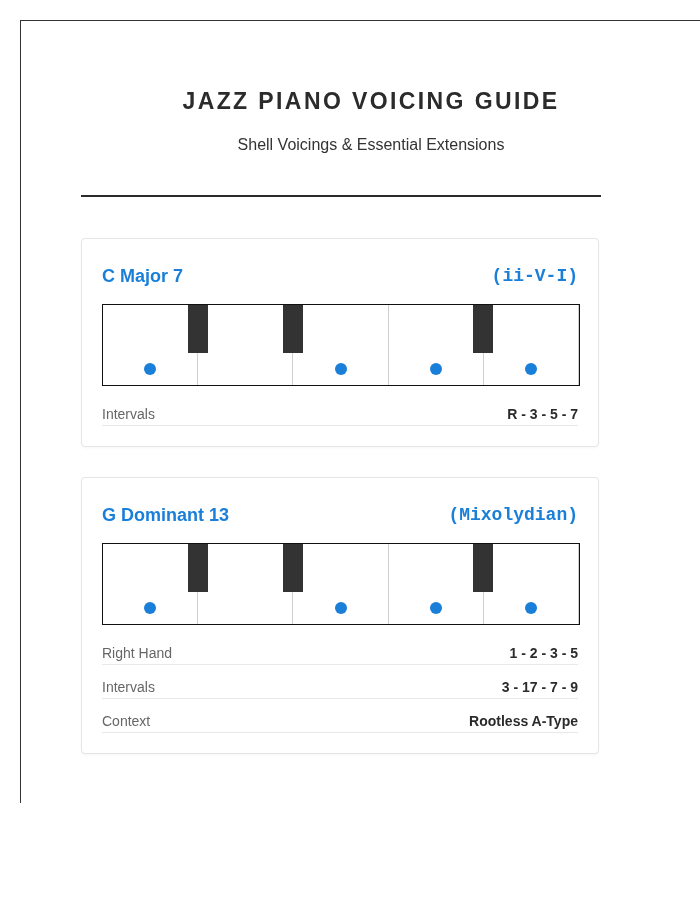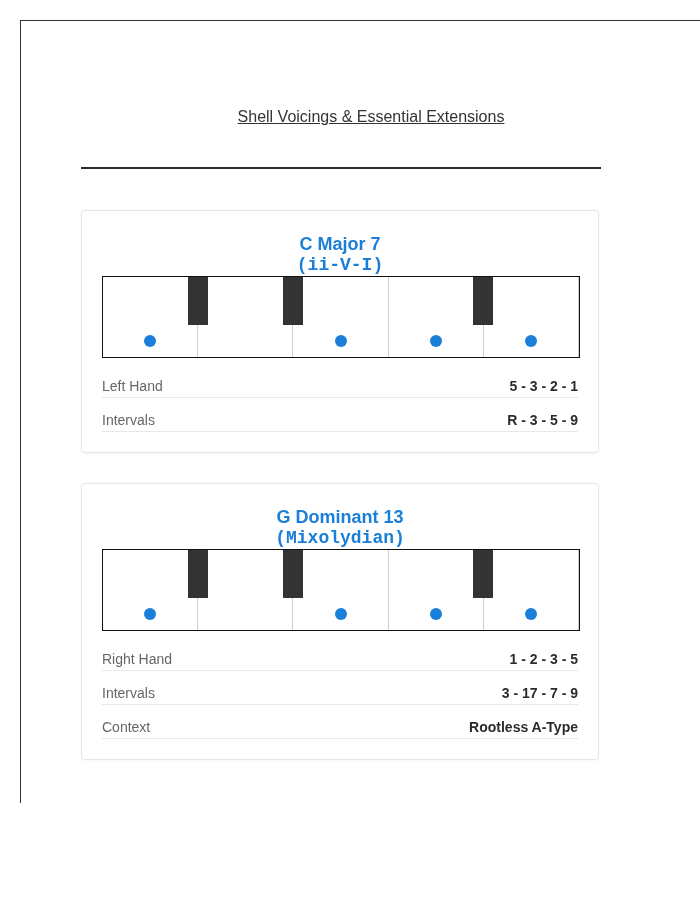--- a/index.html
+++ b/index.html
@@ -8,31 +8,31 @@
     .page {
       position: absolute; left: 20px; top: 20px; width: 580px; height: 782px;
       border-left: 1px solid #333; border-right: 1px solid #333; border-top: 1px solid #333;
       padding: 0 60px; box-sizing: content-box;
     }
     .header { text-align: center; padding-top: 66px; }
     .title {
       font-size: 23px; font-weight: bold; letter-spacing: 2.4px; color: #2b2b2b;
       margin: 0; line-height: 28px;
     }
-    .subtitle { font-size: 16px; color: #333; margin-top: 20px; line-height: 20px; text-decoration: underline; }
+    .subtitle { font-size: 16px; color: #333; margin-top: 20px; line-height: 20px; }
     .rule { height: 2px; background: #2b2b2b; margin-top: 40px; width: 520px; }
     .card {
       width: 518px; border: 1px solid #e6e6e6; border-radius: 4px;
       box-shadow: 0 1px 3px rgba(0,0,0,0.04);
       padding: 20px 20px 20px 20px; box-sizing: border-box; margin-top: 41px;
       background: #fff;
     }
     .card + .card { margin-top: 30px; }
     .card-head { display: flex; justify-content: space-between; align-items: center;
-                 height: 28px; margin-top: 3px; flex-direction: column; }
+                 height: 28px; margin-top: 3px; }
     .chord { font-size: 18px; font-weight: bold; color: #1a7fd9; }
     .context { font-size: 18px; font-weight: bold; color: #1a7fd9; font-family: Liberation Mono, monospace; }
     .keyboard {
       position: relative; width: 478px; height: 82px; border: 1px solid #111;
       box-sizing: border-box; margin-top: 14px; display: flex; background: #fff;
     }
     .wkey { flex: 1; position: relative; border-right: 1px solid #cfcfcf; }
     .wkey:last-child { border-right: none; }
     .bkey { position: absolute; top: 0; width: 20px; height: 48px; background: #333; z-index: 2; }
     .dot { position: absolute; bottom: 10px; left: 50%; width: 12px; height: 12px;
@@ -42,20 +42,21 @@
            height: 23px; border-bottom: 1px solid #e8e8e8; font-size: 14px; }
     .row + .row { margin-top: 10px; }
     .row .label { color: #666; }
     .row .value { color: #2b2b2b; font-weight: bold; }
   </style>
 </head>
 <body>
 
 <div class="page">
   <div class="header">
+    <h1 class="title">JAZZ PIANO VOICING GUIDE</h1>
     <div class="subtitle">Shell Voicings &amp; Essential Extensions</div>
     <div class="rule"></div>
   </div>
 
   <div class="card">
     <div class="card-head">
       <span class="chord">C Major 7</span>
       <span class="context">(ii-V-I)</span>
     </div>
     <div class="keyboard">
@@ -71,26 +72,22 @@
         </div>
       <div class="wkey">
           <span class="dot"></span>
         </div>
       <div class="bkey" style="left:85px"></div>
       <div class="bkey" style="left:180px"></div>
       <div class="bkey" style="left:370px"></div>
     </div>
     <div class="rows">
       <div class="row">
-        <span class="label">Left Hand</span>
-        <span class="value">5 - 3 - 2 - 1</span>
-      </div>
-      <div class="row">
         <span class="label">Intervals</span>
-        <span class="value">R - 3 - 5 - 9</span>
+        <span class="value">R - 3 - 5 - 7</span>
       </div>
     </div>
   </div>
 
   <div class="card">
     <div class="card-head">
       <span class="chord">G Dominant 13</span>
       <span class="context">(Mixolydian)</span>
     </div>
     <div class="keyboard">

